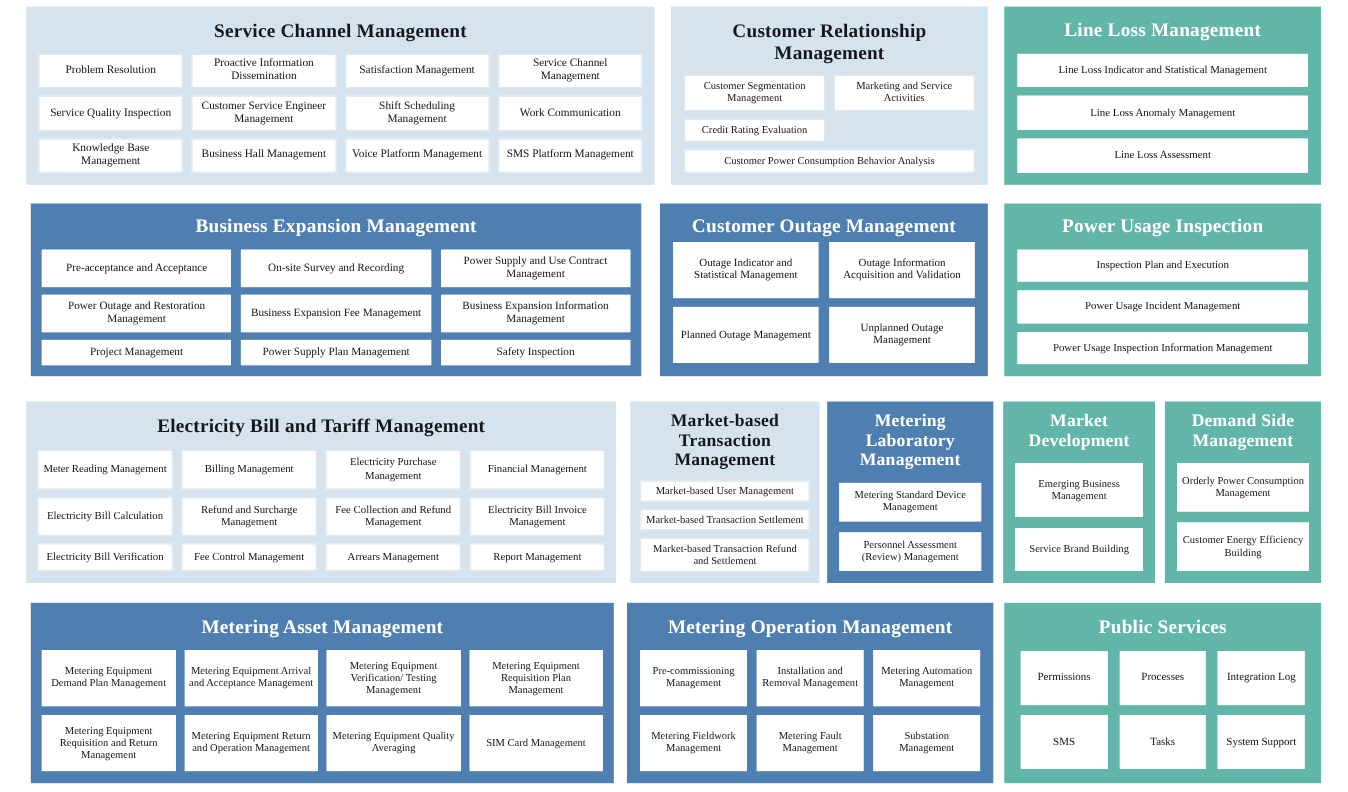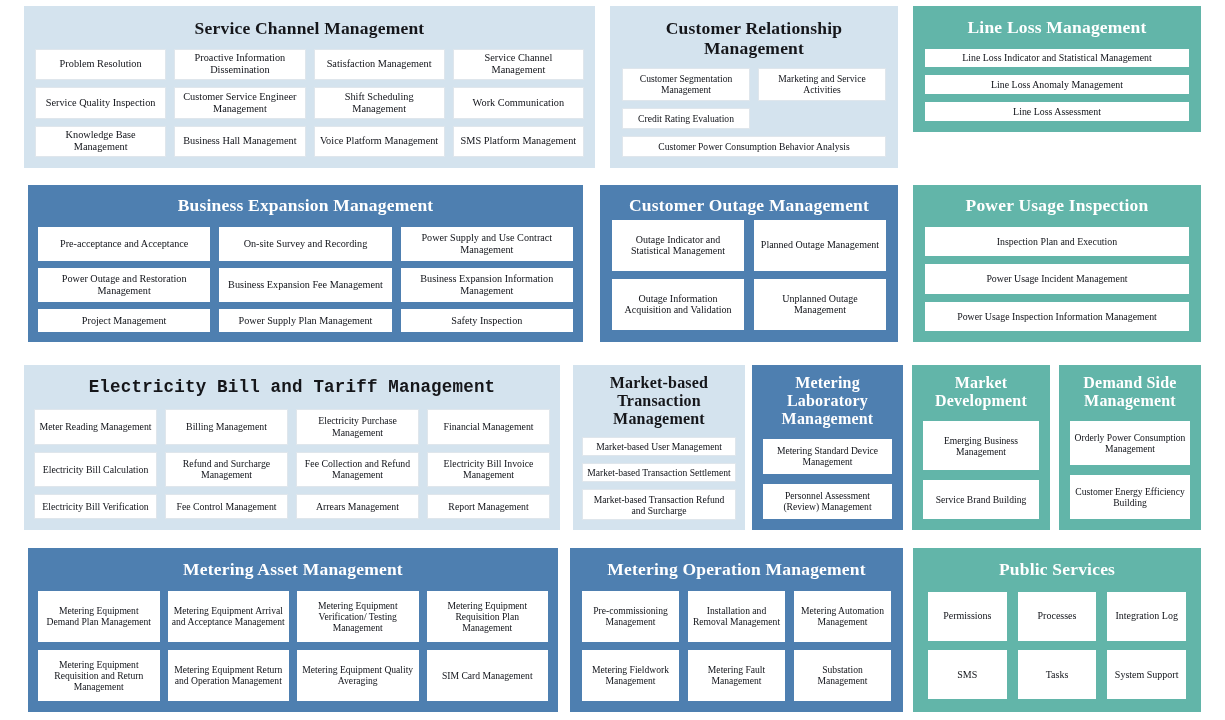--- a/index.html
+++ b/index.html
@@ -65,21 +65,21 @@
   #p-service-channel .panel-title { font-size: 17.5px; margin: 6px 0 10px; }
   #p-service-channel .grid { grid-template-columns: repeat(4, 1fr); gap: 7px 8px; }
   #p-service-channel .tile { font-size: 10.3px; }
 
   #p-crm { left: 610px; top: 6px; width: 288px; height: 162px; padding: 7px 12px 11px; }
   #p-crm .panel-title { font-size: 17.5px; margin: 6px 0 10px; }
   #p-crm .grid { grid-template-columns: 1fr 1fr; gap: 7px 8px; }
   #p-crm .tile { font-size: 9.6px; }
   #p-crm .tile.wide { grid-column: 1 / span 2; }
 
-  #p-line-loss { left: 913px; top: 6px; width: 288px; height: 126px; padding: 7px 12px 11px; }
+  #p-line-loss { left: 913px; top: 6px; width: 288px; height: 162px; padding: 7px 12px 11px; }
   #p-line-loss .panel-title { font-size: 17.5px; margin: 5px 0 11px; }
   #p-line-loss .grid { grid-template-columns: 1fr; gap: 8px; }
   #p-line-loss .tile { font-size: 9.9px; }
 
   
   #p-business-expansion { left: 28px; top: 185px; width: 555px; height: 157px; padding: 6px 10px 10px; }
   #p-business-expansion .panel-title { font-size: 17.5px; margin: 5px 0 11px; }
   #p-business-expansion .grid { grid-template-columns: repeat(3, 1fr); gap: 7px 9px; }
   #p-business-expansion .tile { font-size: 10.2px; }
 
@@ -88,21 +88,21 @@
   #p-customer-outage .grid { grid-template-columns: 1fr 1fr; gap: 8px 10px; }
   #p-customer-outage .tile { font-size: 10px; }
 
   #p-power-usage-inspection { left: 913px; top: 185px; width: 288px; height: 157px; padding: 6px 12px 11px; }
   #p-power-usage-inspection .panel-title { font-size: 17.5px; margin: 5px 0 11px; }
   #p-power-usage-inspection .grid { grid-template-columns: 1fr; gap: 8px; }
   #p-power-usage-inspection .tile { font-size: 9.9px; }
 
   
   #p-electricity-bill { left: 24px; top: 365px; width: 536px; height: 165px; padding: 7px 10px 11px; }
-  #p-electricity-bill .panel-title { font-size: 17.5px; margin: 6px 0 11px; font-family: Liberation Mono, monospace; }
+  #p-electricity-bill .panel-title { font-size: 17.5px; margin: 6px 0 11px; }
   #p-electricity-bill .grid { grid-template-columns: repeat(4, 1fr); gap: 7px 8px; }
   #p-electricity-bill .tile { font-size: 9.8px; }
 
   #p-market-transaction { left: 573px; top: 365px; width: 172px; height: 165px; padding: 5px 9px 10px; }
   #p-market-transaction .panel-title { font-size: 16px; margin: 4px 0 9px; }
   #p-market-transaction .grid { grid-template-columns: 1fr; gap: 7px; }
   #p-market-transaction .tile { font-size: 9.6px; }
 
   #p-metering-lab { left: 752px; top: 365px; width: 151px; height: 165px; padding: 5px 11px 11px; }
   #p-metering-lab .panel-title { font-size: 16px; margin: 4px 0 11px; }
@@ -189,22 +189,22 @@
       <div class="tile">Project Management</div>
       <div class="tile">Power Supply Plan Management</div>
       <div class="tile">Safety Inspection</div>
     </div>
   </section>
 
   <section class="panel blue" id="p-customer-outage">
     <div class="panel-title">Customer Outage Management</div>
     <div class="grid">
       <div class="tile">Outage Indicator and Statistical Management</div>
+      <div class="tile">Outage Information Acquisition and Validation</div>
       <div class="tile">Planned Outage Management</div>
-      <div class="tile">Outage Information Acquisition and Validation</div>
       <div class="tile">Unplanned Outage Management</div>
     </div>
   </section>
 
   <section class="panel teal" id="p-power-usage-inspection">
     <div class="panel-title">Power Usage Inspection</div>
     <div class="grid">
       <div class="tile">Inspection Plan and Execution</div>
       <div class="tile">Power Usage Incident Management</div>
       <div class="tile">Power Usage Inspection Information Management</div>
@@ -227,21 +227,21 @@
       <div class="tile">Arrears Management</div>
       <div class="tile">Report Management</div>
     </div>
   </section>
 
   <section class="panel light" id="p-market-transaction">
     <div class="panel-title">Market-based Transaction Management</div>
     <div class="grid">
       <div class="tile">Market-based User Management</div>
       <div class="tile">Market-based Transaction Settlement</div>
-      <div class="tile">Market-based Transaction Refund and Surcharge</div>
+      <div class="tile">Market-based Transaction Refund and Settlement</div>
     </div>
   </section>
 
   <section class="panel blue" id="p-metering-lab">
     <div class="panel-title">Metering Laboratory Management</div>
     <div class="grid">
       <div class="tile">Metering Standard Device Management</div>
       <div class="tile">Personnel Assessment (Review) Management</div>
     </div>
   </section>

